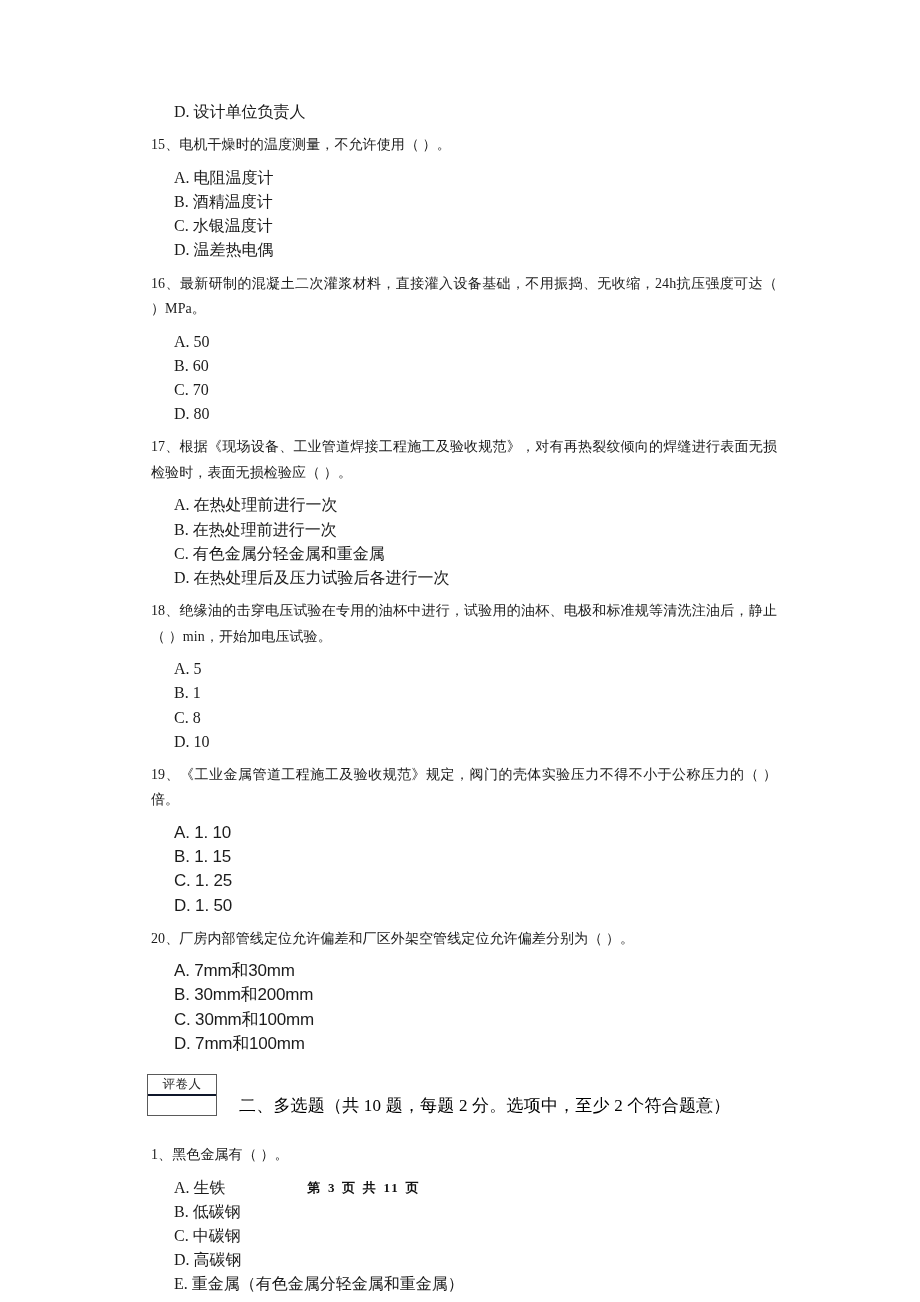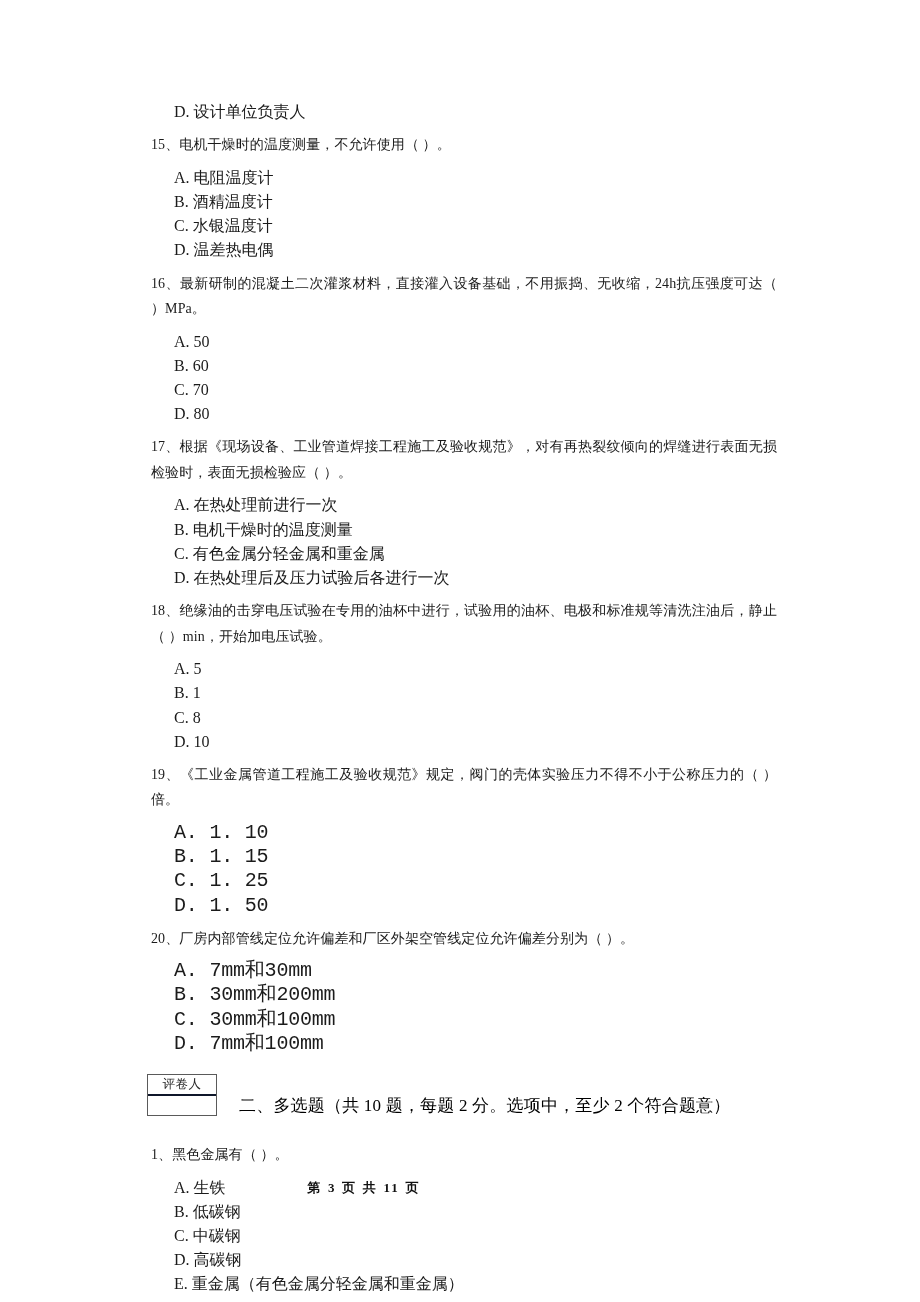--- a/index.html
+++ b/index.html
@@ -54,22 +54,22 @@
 
   .opt {
     font-size: 16px;
     line-height: 24.2px;
     padding-left: 31px;
     white-space: nowrap;
   }
 
   
   .opt.mono {
-    font-family: Liberation Mono, monospace;
-    font-size: 20px;
+    font-family: Liberation Sans, sans-serif;
+    font-size: 17px;
     letter-spacing: -0.2px;
   }
 
   
   .section-row {
     position: relative;
     margin-top: 18px;
     height: 60px;
   }
   .grader-box {
@@ -149,21 +149,21 @@
         <div class="opt">B. 60</div>
         <div class="opt">C. 70</div>
         <div class="opt">D. 80</div>
       </div>
     </div>
 
     <div class="qblock">
       <p class="qstem">17、根据《现场设备、工业管道焊接工程施工及验收规范》，对有再热裂纹倾向的焊缝进行表面无损检验时，表面无损检验应（    ）。</p>
       <div class="opts">
         <div class="opt">A. 在热处理前进行一次</div>
-        <div class="opt">B. 电机干燥时的温度测量</div>
+        <div class="opt">B. 在热处理前进行一次</div>
         <div class="opt">C. 有色金属分轻金属和重金属</div>
         <div class="opt">D. 在热处理后及压力试验后各进行一次</div>
       </div>
     </div>
 
     <div class="qblock">
       <p class="qstem">18、绝缘油的击穿电压试验在专用的油杯中进行，试验用的油杯、电极和标准规等清洗注油后，静止（    ）min，开始加电压试验。</p>
       <div class="opts">
         <div class="opt">A. 5</div>
         <div class="opt">B. 1</div>

